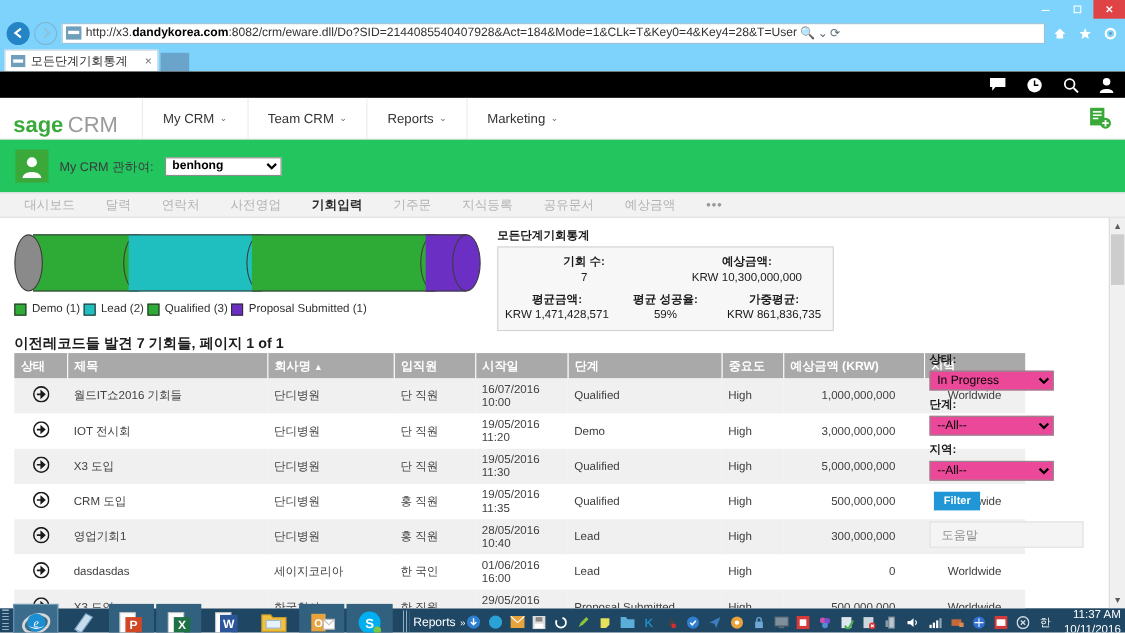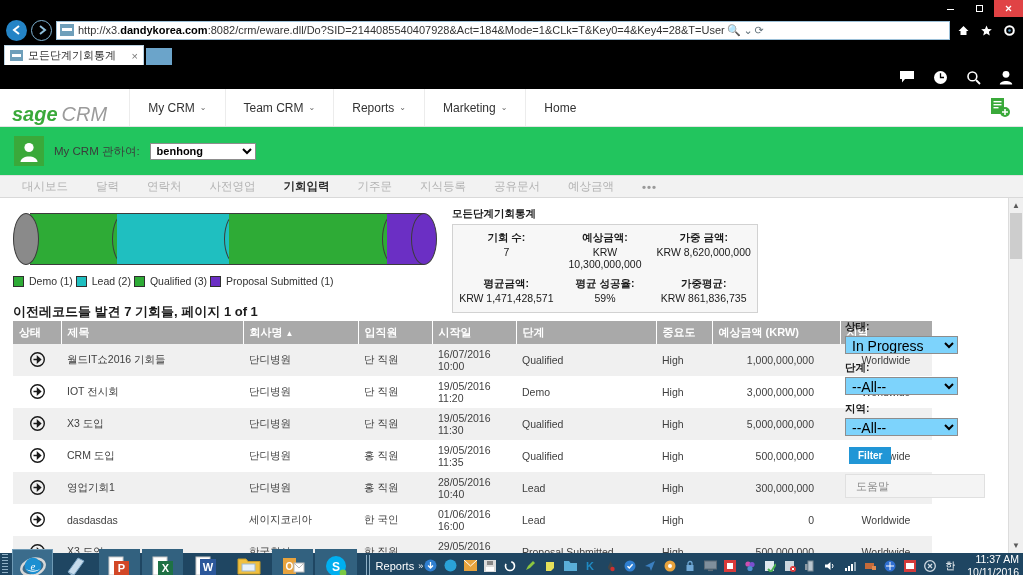--- a/index.html
+++ b/index.html
@@ -4,21 +4,21 @@
 <style>
   * { box-sizing: border-box; margin: 0; padding: 0; }
   html, body {
     width: 1023px; height: 575px;
     overflow: hidden;
     font-family: "Liberation Sans", sans-serif;
     background: #ffffff;
   }
 
   
-  #browser-chrome { width: 1023px; background: #000000; }
+  #browser-chrome { width: 1023px; background: #7dd3fc; }
 
   #titlebar { height: 17px; display: flex; justify-content: flex-end; align-items: stretch; }
   .win-btn { width: 29px; display: flex; align-items: center; justify-content: center;
              font-size: 11px; color: #ffffff; cursor: default; }
   .win-btn.close { background: #e04345; }
   .win-btn svg { display:block; }
 
   #navbar { height: 26px; display: flex; align-items: center; padding: 0 4px 0 6px; gap: 4px; }
   .nav-circle { width: 21px; height: 21px; border-radius: 50%; display: flex;
                 align-items: center; justify-content: center; }
@@ -53,21 +53,21 @@
 
   
   #app { width: 1023px; height: 463px; position: relative; background: #fff; }
 
   #topbar { height: 24px; background: #000000; display: flex; align-items: center;
             justify-content: flex-end; padding-right: 10px; gap: 18px; }
   #topbar .tb-icon { color: #ffffff; display: flex; align-items: center; }
 
   #menubar { height: 38px; background: #ffffff; border-bottom: 1px solid #e3e3e3;
              display: flex; align-items: stretch; }
-  #logo { display: flex; align-items: center; padding: 14px 22px 0 12px; gap: 4px; font-style: italic; }
+  #logo { display: flex; align-items: center; padding: 14px 22px 0 12px; gap: 4px; }
   #logo .sage { color: #3aa93a; font-size: 20px; font-weight: bold; font-family: "Liberation Sans", sans-serif; }
   #logo .crm  { color: #9b9b9b; font-size: 20px; font-family: "Liberation Sans", sans-serif; }
   .menu-item { display: flex; align-items: center; gap: 5px; padding: 0 18px;
                font-size: 12px; color: #333; border-left: 1px solid #ececec; cursor: default; }
   .menu-item .caret { font-size: 8px; color: #666; }
   #menu-right { margin-left: auto; display: flex; align-items: center; padding-right: 12px; }
   #new-doc-icon { width: 22px; height: 22px; position: relative; }
 
   #userbar { height: 48px; background: #22c55e; display: flex; align-items: center;
              padding-left: 14px; gap: 10px; }
@@ -134,22 +134,22 @@
   .c-region { width: 92px; text-align: center; }
   .link-green { color: #49b349; }
   .arrow-icon { display: inline-block; width: 15px; height: 15px; }
   th.sorted .sort-caret { font-size: 8px; margin-left: 3px; }
 
   
   #panel { position: absolute; left: 845px; top: 122px; width: 125px; }
   .panel-label { font-size: 10.5px; font-weight: bold; color: #1a1a1a;
                  margin-bottom: 2px; margin-top: 6px; }
   .panel-label:first-child { margin-top: 0; }
-  .panel-select { width: 113px; height: 18px; font-size: 14px; border: 1px solid #8d8d8d;
-                  background: #7dd3fc; font-family: "Liberation Sans", sans-serif; padding-left: 2px; }
+  .panel-select { width: 113px; height: 18px; font-size: 11px; border: 1px solid #8d8d8d;
+                  background: #ec4899; font-family: "Liberation Sans", sans-serif; padding-left: 2px; }
   #filter-btn { margin-top: 10px; margin-left: 4px; background: #2196d6; color: #fff;
                 font-size: 10px; font-weight: bold; border: none; padding: 3px 9px;
                 font-family: "Liberation Sans", sans-serif; }
   .panel-action { width: 140px; height: 24px; background: #f4f4f4; border: 1px solid #e0e0e0;
                   display: flex; align-items: center; padding-left: 10px;
                   font-size: 11px; color: #8e8e8e; margin-top: 10px; }
 
   
   #vscroll { position: absolute; right: 0; top: 0; width: 15px; height: 355px;
              background: #f0f0f0; border-left: 1px solid #dcdcdc; }
@@ -295,23 +295,20 @@
       <span>Team CRM</span>
       <span class="caret">⌄</span>
     </div>
     <div class="menu-item">
       <span>Reports</span>
       <span class="caret">⌄</span>
     </div>
     <div class="menu-item">
       <span>Marketing</span>
       <span class="caret">⌄</span>
-    </div>
-    <div class="menu-item">
-      <span>Home</span>
     </div>
     <div id="menu-right">
       <div id="new-doc-icon">
         <svg width="22" height="22" viewBox="0 0 22 22">
           <rect x="2" y="1" width="13" height="16" fill="#3aa93a"></rect>
           <rect x="4.5" y="4" width="8" height="1.4" fill="#fff"></rect>
           <rect x="4.5" y="7" width="8" height="1.4" fill="#fff"></rect>
           <rect x="4.5" y="10" width="5" height="1.4" fill="#fff"></rect>
           <circle cx="16" cy="15" r="5" fill="#3aa93a"></circle>
           <path d="M16 12 V18 M13 15 H19" stroke="#fff" stroke-width="1.6"></path>
@@ -393,24 +390,20 @@
       <div id="stats-title">모든단계기회통계</div>
       <div id="stats-box">
         <div class="stats-row">
           <div class="stat-cell">
             <div class="stat-label">기회 수:</div>
             <div class="stat-value">7</div>
           </div>
           <div class="stat-cell">
             <div class="stat-label">예상금액:</div>
             <div class="stat-value">KRW 10,300,000,000</div>
-          </div>
-          <div class="stat-cell">
-            <div class="stat-label">가중 금액:</div>
-            <div class="stat-value">KRW 8,620,000,000</div>
           </div>
         </div>
         <div class="stats-row second">
           <div class="stat-cell">
             <div class="stat-label">평균금액:</div>
             <div class="stat-value">KRW 1,471,428,571</div>
           </div>
           <div class="stat-cell">
             <div class="stat-label">평균 성공율:</div>
             <div class="stat-value">59%</div>

